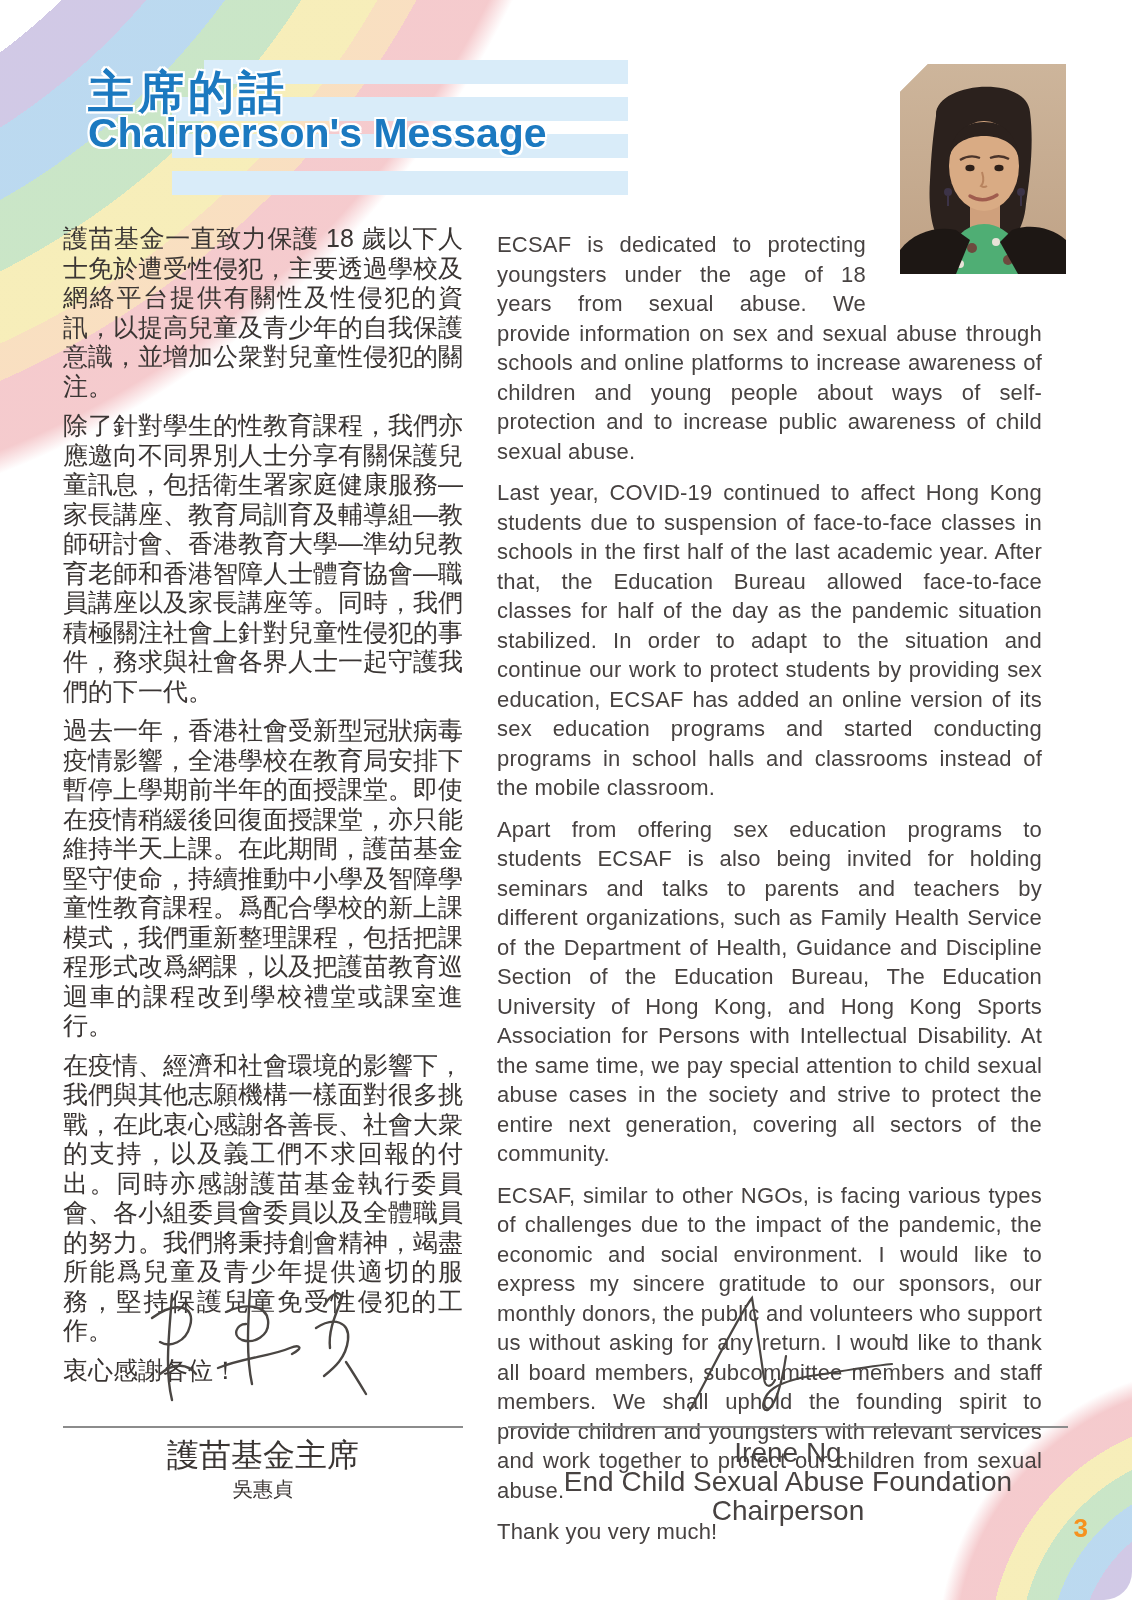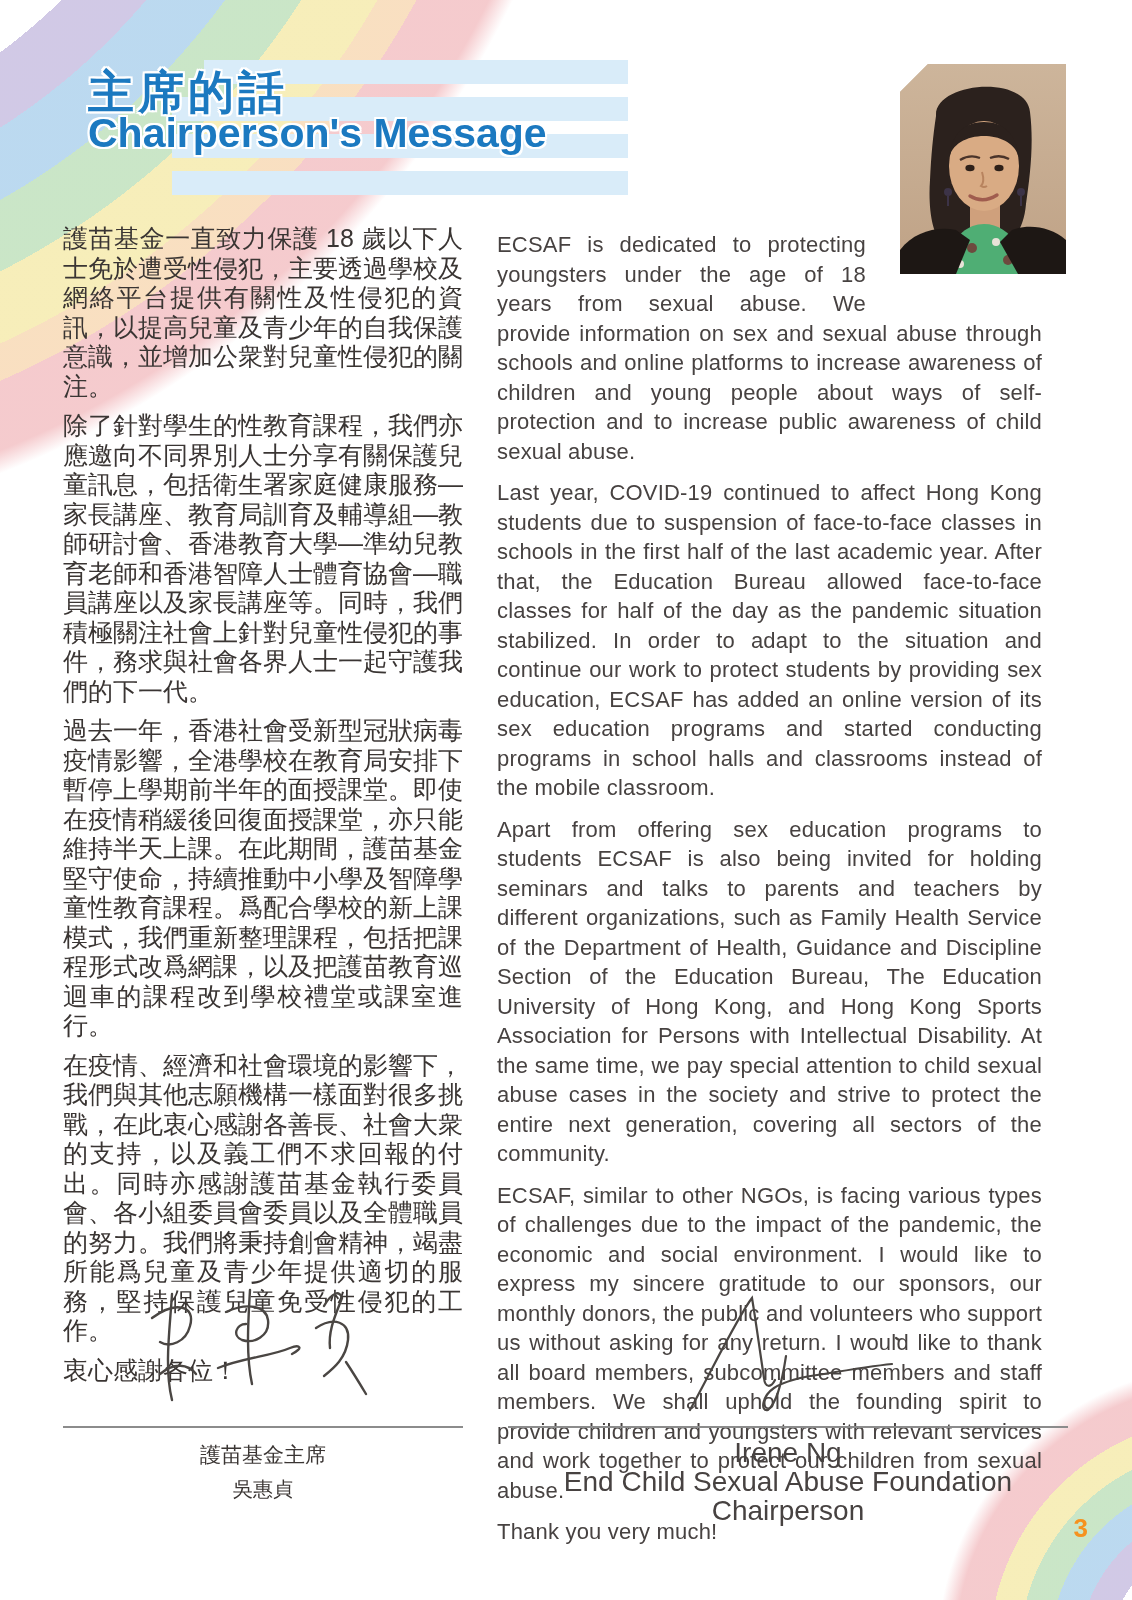--- a/index.html
+++ b/index.html
@@ -1,18 +1,18 @@
 <!DOCTYPE html>
 <html><head>
 <meta charset="utf-8">
 <style>
   html,body{margin:0;padding:0;background:#fff;}
   .page{
     position:relative;width:1132px;height:1600px;background:#fff;overflow:hidden;
-    font-family:"Liberation Sans", sans-serif;color:#3f3a38;
+    font-family:"Liberation Sans", sans-serif;color:#3f3a38;border-radius:28px;
   }
   
   .rainbow-tl{
     position:absolute;left:0;top:0;width:820px;height:580px;pointer-events:none;
     background:radial-gradient(circle at -350px -420px,
       transparent 0 588px,
       #ccc3e3 588px 650px,
       #b4d5ee 650px 712px,
       #c4e3c1 712px 775px,
       #f6ecb2 775px 840px,
@@ -58,21 +58,21 @@
   .col-zh{left:63px;top:216px;width:400px;font-size:25px;line-height:29.5px;color:#3a3533;}
   .col-zh p{margin:8px 0 10px 0;}
   .col-en{left:497px;top:218px;width:545px;font-size:22px;line-height:29.5px;color:#474241;letter-spacing:.2px;}
   .col-en p{margin:12px 0 11px 0;}
   .photo-spacer{float:right;width:176px;height:90px;}
   
   .sig{position:absolute;text-align:center;}
   .sig svg{display:block;margin:0 auto;}
   .sig-rule{border:0;border-top:2px solid #8c8c8c;margin:6px 0 10px 0;}
   .sig-left{left:63px;top:1282px;width:400px;}
-  .sig-left .line1{font-size:21px;line-height:34px;color:#3a3533;}
+  .sig-left .line1{font-size:32px;line-height:34px;color:#3a3533;}
   .sig-left .line2{font-size:20px;line-height:34px;color:#3a3533;}
   .sig-right{left:508px;top:1288px;width:560px;}
   .sig-right .en-line{font-size:28px;line-height:29px;color:#474241;}
   
   .page-num{position:absolute;right:44px;bottom:56px;font-size:26px;font-weight:bold;color:#f6921e;}
 </style>
 </head>
 <body>
 
 <div class="page">

